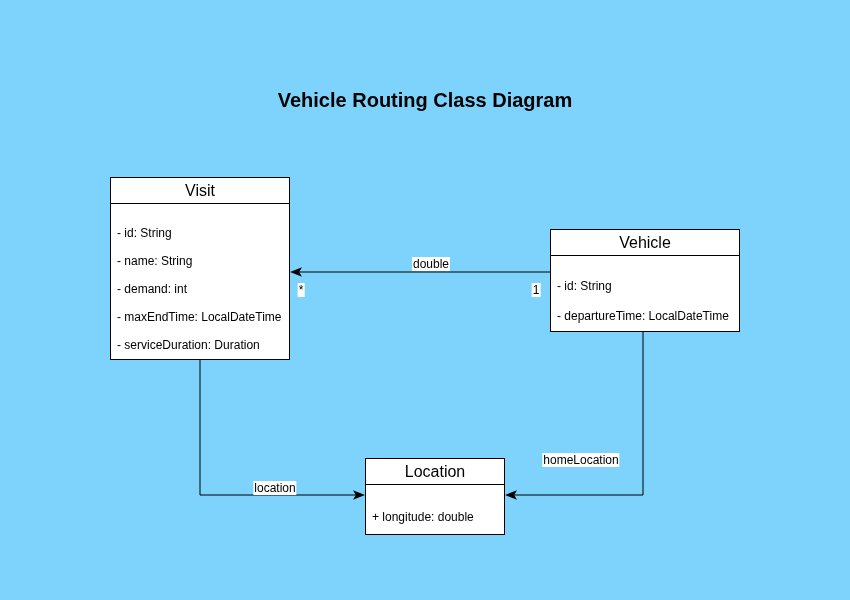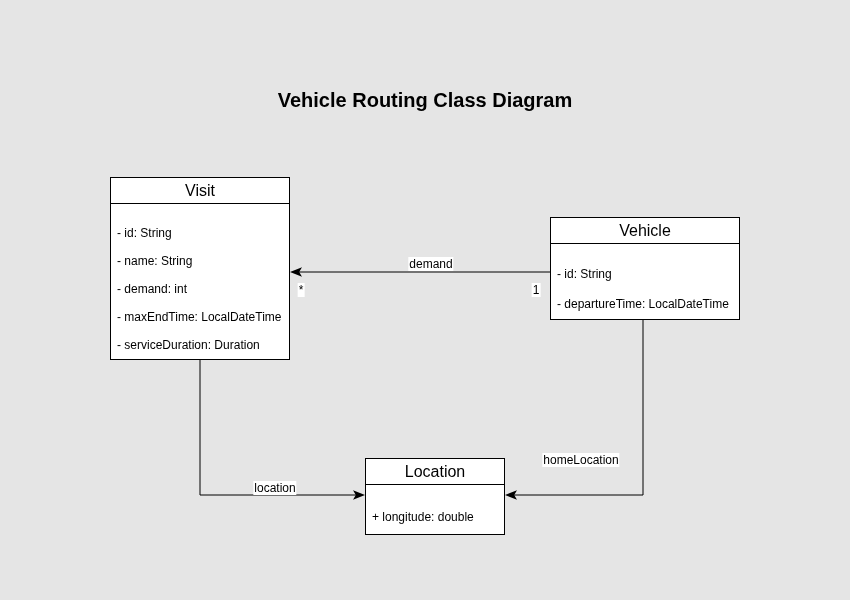--- a/index.html
+++ b/index.html
@@ -5,21 +5,21 @@
   html, body {
     margin: 0;
     padding: 0;
     background: #ffffff;
     font-family: "Liberation Sans", "DejaVu Sans", sans-serif;
   }
   .canvas {
     position: relative;
     width: 850px;
     height: 600px;
-    background: #e5e5e5;
+    background: #7dd3fc;
     overflow: hidden;
   }
   .diagram-title {
     position: absolute;
     top: 87px;
     left: 0;
     width: 850px;
     text-align: center;
     font-size: 20px;
     font-weight: bold;
@@ -59,21 +59,21 @@
   }
   .uml-attr {
     flex: 1 1 auto;
     display: flex;
     align-items: center;
     padding-left: 6px;
     font-size: 12px;
     white-space: nowrap;
   }
   .class-visit    { left: 110px; top: 177px; width: 180px; height: 183px; }
-  .class-vehicle  { left: 550px; top: 217px; width: 190px; height: 103px; }
+  .class-vehicle  { left: 550px; top: 229px; width: 190px; height: 103px; }
   .class-location { left: 365px; top: 458px; width: 140px; height: 77px; }
   .edge-label {
     position: absolute;
     transform: translateX(-50%);
     font-size: 12px;
     line-height: 14px;
     color: #000000;
     background: #ffffff;
     padding: 0 1px;
     white-space: nowrap;
@@ -128,19 +128,19 @@
     </div>
   </div>
 
   <div class="uml-class class-location">
     <div class="uml-class-header">Location</div>
     <div class="uml-attrs">
       <div class="uml-attr">+ longitude: double</div>
     </div>
   </div>
 
-  <div class="edge-label label-visits">demand</div>
+  <div class="edge-label label-visits">double</div>
   <div class="edge-label label-mult-target">*</div>
   <div class="edge-label label-mult-source">1</div>
   <div class="edge-label label-location">location</div>
   <div class="edge-label label-homelocation">homeLocation</div>
 
 </div>
 
 </body></html>

